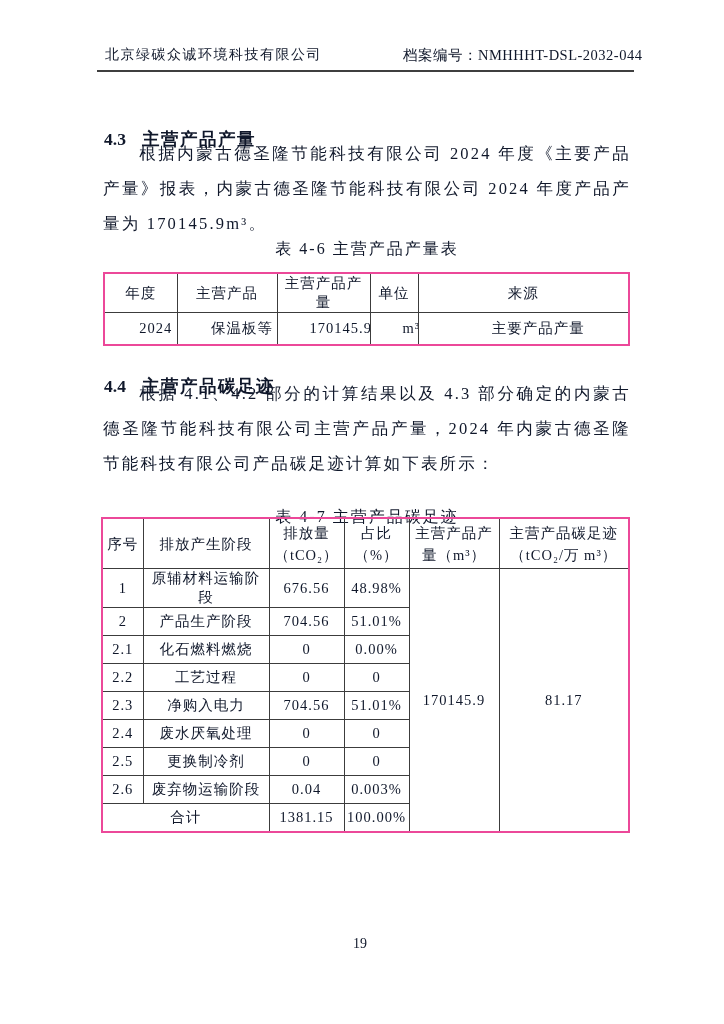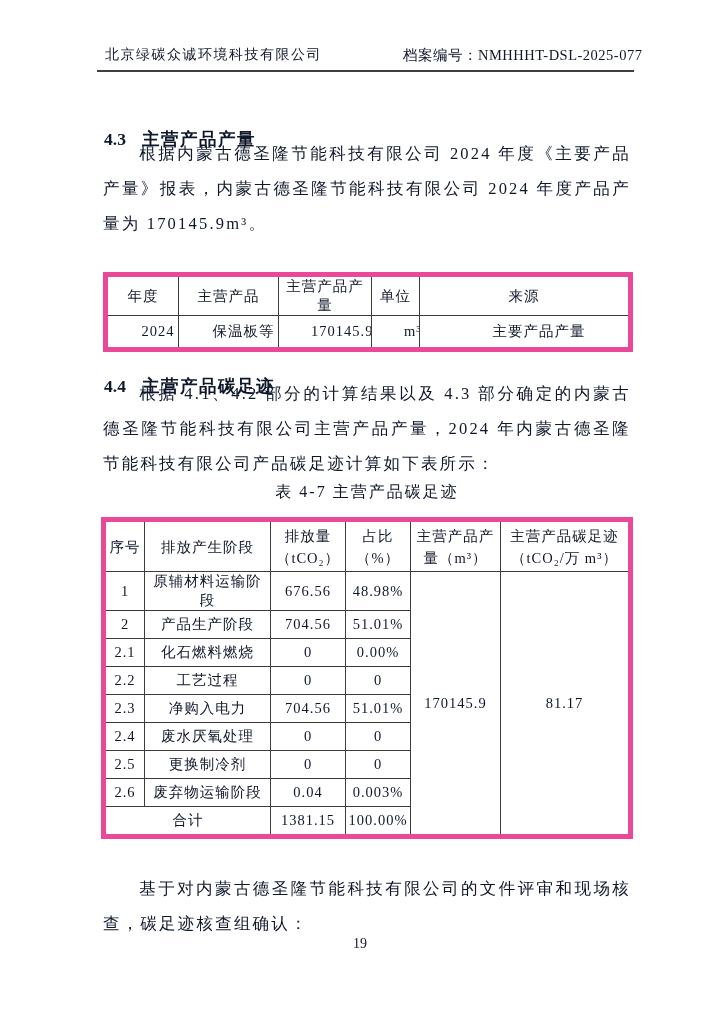--- a/index.html
+++ b/index.html
@@ -23,50 +23,51 @@
     position:absolute; left:103px; width:528px;
     font-size:16.5px; line-height:35px; letter-spacing:2.2px;
     text-align:justify; text-indent:2.2em;
   }
   #p43 { top:136px; }
   #p44 { top:376px; }
   #p5  { top:871px; }
   
   .caption { position:absolute; left:103px; width:528px; text-align:center; font-size:16px; letter-spacing:2px; }
   #cap46 { top:239px; }
-  #cap47 { top:482px; }
+  #cap47 { top:507px; }
   
-  table.t { position:absolute; border-collapse:collapse; table-layout:fixed; border:5px solid #ec4899; }
+  table.t { position:absolute; border-collapse:collapse; table-layout:fixed; border:2px solid #ec4899; }
   table.t th, table.t td {
     border:1px solid #3c3c3c; text-align:center; vertical-align:middle;
     font-weight:normal; padding:0 2px; letter-spacing:1px; overflow:hidden;
   }
   #t46 { left:103px; top:272px; width:525px; font-size:14.5px; }
   #t46 th { height:31px; }
   #t46 td { height:31px;padding-left:32px; }
   #t47 { left:101px; top:517px; width:527px; font-size:14.5px; }
   #t47 thead th { height:49px; line-height:22px; }
   #t47 tbody td { height:27px; }
   
   .pageno { position:absolute; left:0; top:936px; width:720px; text-align:center; font-size:14px; }
 </style>
 </head>
 <body>
 
 <div class="page">
 
   <div class="hdr-company">北京绿碳众诚环境科技有限公司</div>
-  <div class="hdr-docno">档案编号：NMHHHT-DSL-2025-077</div>
+  <div class="hdr-docno">档案编号：NMHHHT-DSL-2032-044</div>
   <div class="hdr-rule"></div>
 
   <div class="sec" id="sec43">
     <span class="num">4.3</span><span>主营产品产量</span>
   </div>
   <div class="para" id="p43">根据内蒙古德圣隆节能科技有限公司 2024 年度《主要产品产量》报表，内蒙古德圣隆节能科技有限公司 2024 年度产品产量为 170145.9m³。</div>
 
+  <div class="caption" id="cap46">表 4-6 主营产品产量表</div>
   <table class="t" id="t46">
     <colgroup>
       <col style="width:73px">
         <col style="width:100px">
         <col style="width:93px">
         <col style="width:48px">
         <col style="width:211px">
     </colgroup>
     <thead>
       <tr>
@@ -165,17 +166,16 @@
         <td>0.003%</td>
       </tr>
       <tr>
         <td colspan="2">合计</td>
         <td>1381.15</td>
         <td>100.00%</td>
       </tr>
     </tbody>
   </table>
 
-  <div class="para" id="p5">基于对内蒙古德圣隆节能科技有限公司的文件评审和现场核查，碳足迹核查组确认：</div>
 
   <div class="pageno">19</div>
 
 </div>
 
 </body></html>

